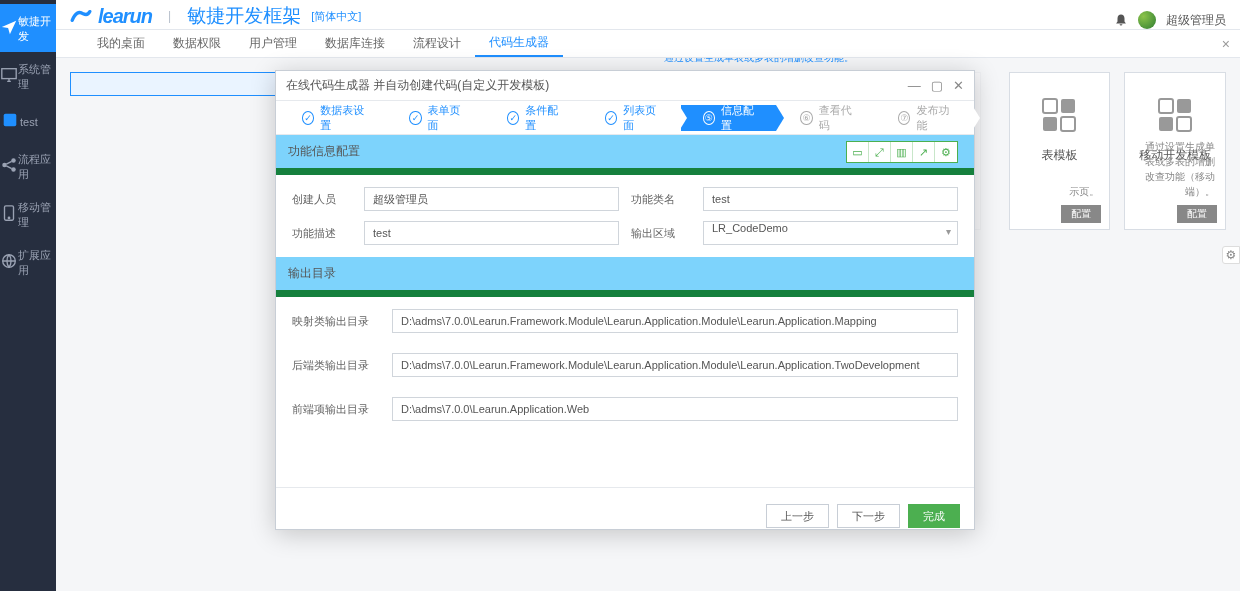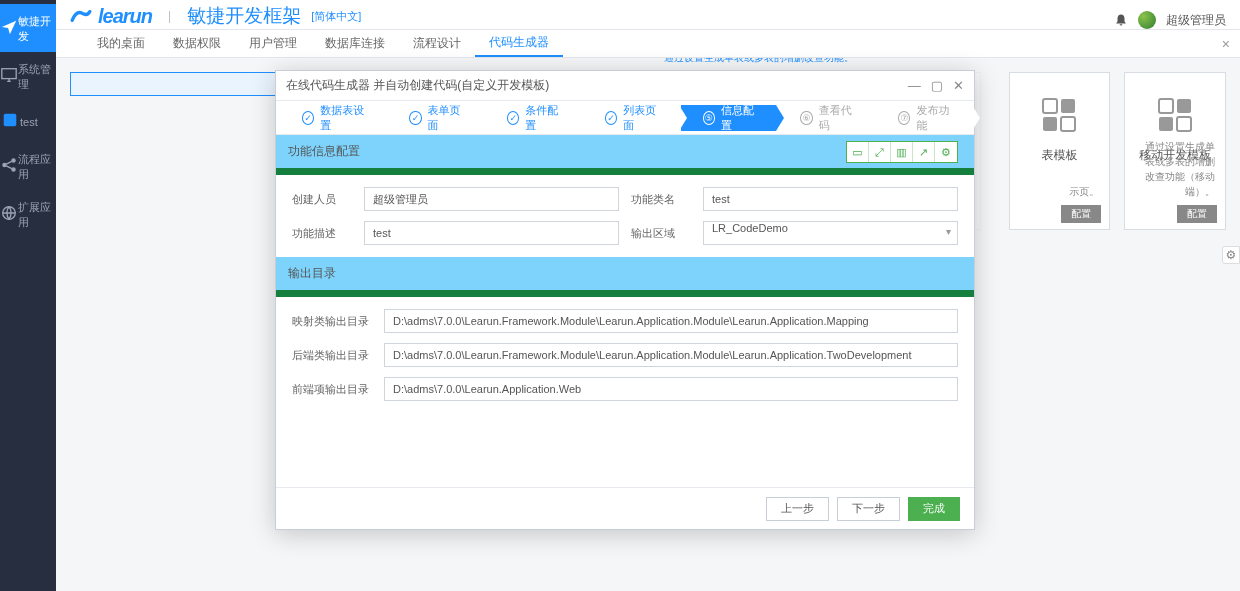--- a/index.html
+++ b/index.html
@@ -60,23 +60,23 @@
 .toolbar-float { position: absolute; right: 16px; top: 70px; display: flex; border: 1px solid #4caf50; background: #fff; }
 .toolbar-float span { width: 22px; height: 20px; display: flex; align-items: center; justify-content: center; color: #4caf50; font-size: 11px; border-right: 1px solid #c8e6c9; cursor: pointer; }
 .toolbar-float span:last-child { border-right: none; }
 
 .form-area { padding: 12px 16px; display: grid; grid-template-columns: 60px 1fr 60px 1fr; column-gap: 12px; row-gap: 10px; align-items: center; position: relative; }
 .lbl { font-size: 11px; color: #666; }
 .inp { height: 24px; border: 1px solid #d0d5db; padding: 0 8px; font-size: 11px; color: #555; width: 100%; }
 .sel { height: 24px; border: 1px solid #d0d5db; padding: 0 8px; font-size: 11px; color: #555; width: 100%; background: #fff; position: relative; }
 .sel::after { content: '▾'; position: absolute; right: 6px; top: 4px; color: #999; font-size: 10px; }
 
-.out-area { padding: 12px 16px; display: grid; grid-template-columns: 80px 1fr; column-gap: 12px; row-gap: 10px; align-items: center; }
-
-.modal-foot { margin-top: auto; height: 42px; border-top: 1px solid #e6e9ed; display: flex; align-items: center; justify-content: flex-end; padding: 3px 14px; gap: 8px; }
+.out-area { padding: 12px 16px; display: grid; grid-template-columns: 80px 1fr; column-gap: 12px; row-gap: 10px; align-items: center; gap: 20px; }
+
+.modal-foot { margin-top: auto; height: 42px; border-top: 1px solid #e6e9ed; display: flex; justify-content: flex-end; padding: 16px 14px; gap: 8px; }
 .btn { height: 24px; padding: 0 14px; border: 1px solid #c8ced6; background: #fff; font-size: 11px; color: #555; cursor: pointer; display: flex; align-items: center; }
 .btn.primary { background: #4caf50; border-color: #4caf50; color: #fff; }
 </style>
 </head>
 <body>
 
 <div class="badge-corner">
     <span>官方</span>
   </div>
 
@@ -109,20 +109,29 @@
   <div class="sb-item">
       <span class="ic">
         <svg viewBox="0 0 20 20" fill="currentColor">
           <circle cx="5" cy="10" r="2.5"></circle>
           <circle cx="15" cy="5" r="2.5"></circle>
           <circle cx="15" cy="15" r="2.5"></circle>
           <path d="M7 9 L13 6 M7 11 L13 14" stroke="currentColor" stroke-width="1.5"></path>
         </svg>
       </span>
       <span>流程应用</span>
+    </div>
+  <div class="sb-item">
+      <span class="ic">
+        <svg viewBox="0 0 20 20" fill="none" stroke="currentColor" stroke-width="1.5">
+          <rect x="5" y="2" width="10" height="16" rx="1.5"></rect>
+          <circle cx="10" cy="15.5" r="0.8" fill="currentColor"></circle>
+        </svg>
+      </span>
+      <span>移动管理</span>
     </div>
   <div class="sb-item">
       <span class="ic">
         <svg viewBox="0 0 20 20" fill="none" stroke="currentColor" stroke-width="1.5">
           <circle cx="10" cy="10" r="7"></circle>
           <path d="M3 10 H17 M10 3 C13 6 13 14 10 17 C7 14 7 6 10 3"></path>
         </svg>
       </span>
       <span>扩展应用</span>
     </div>

